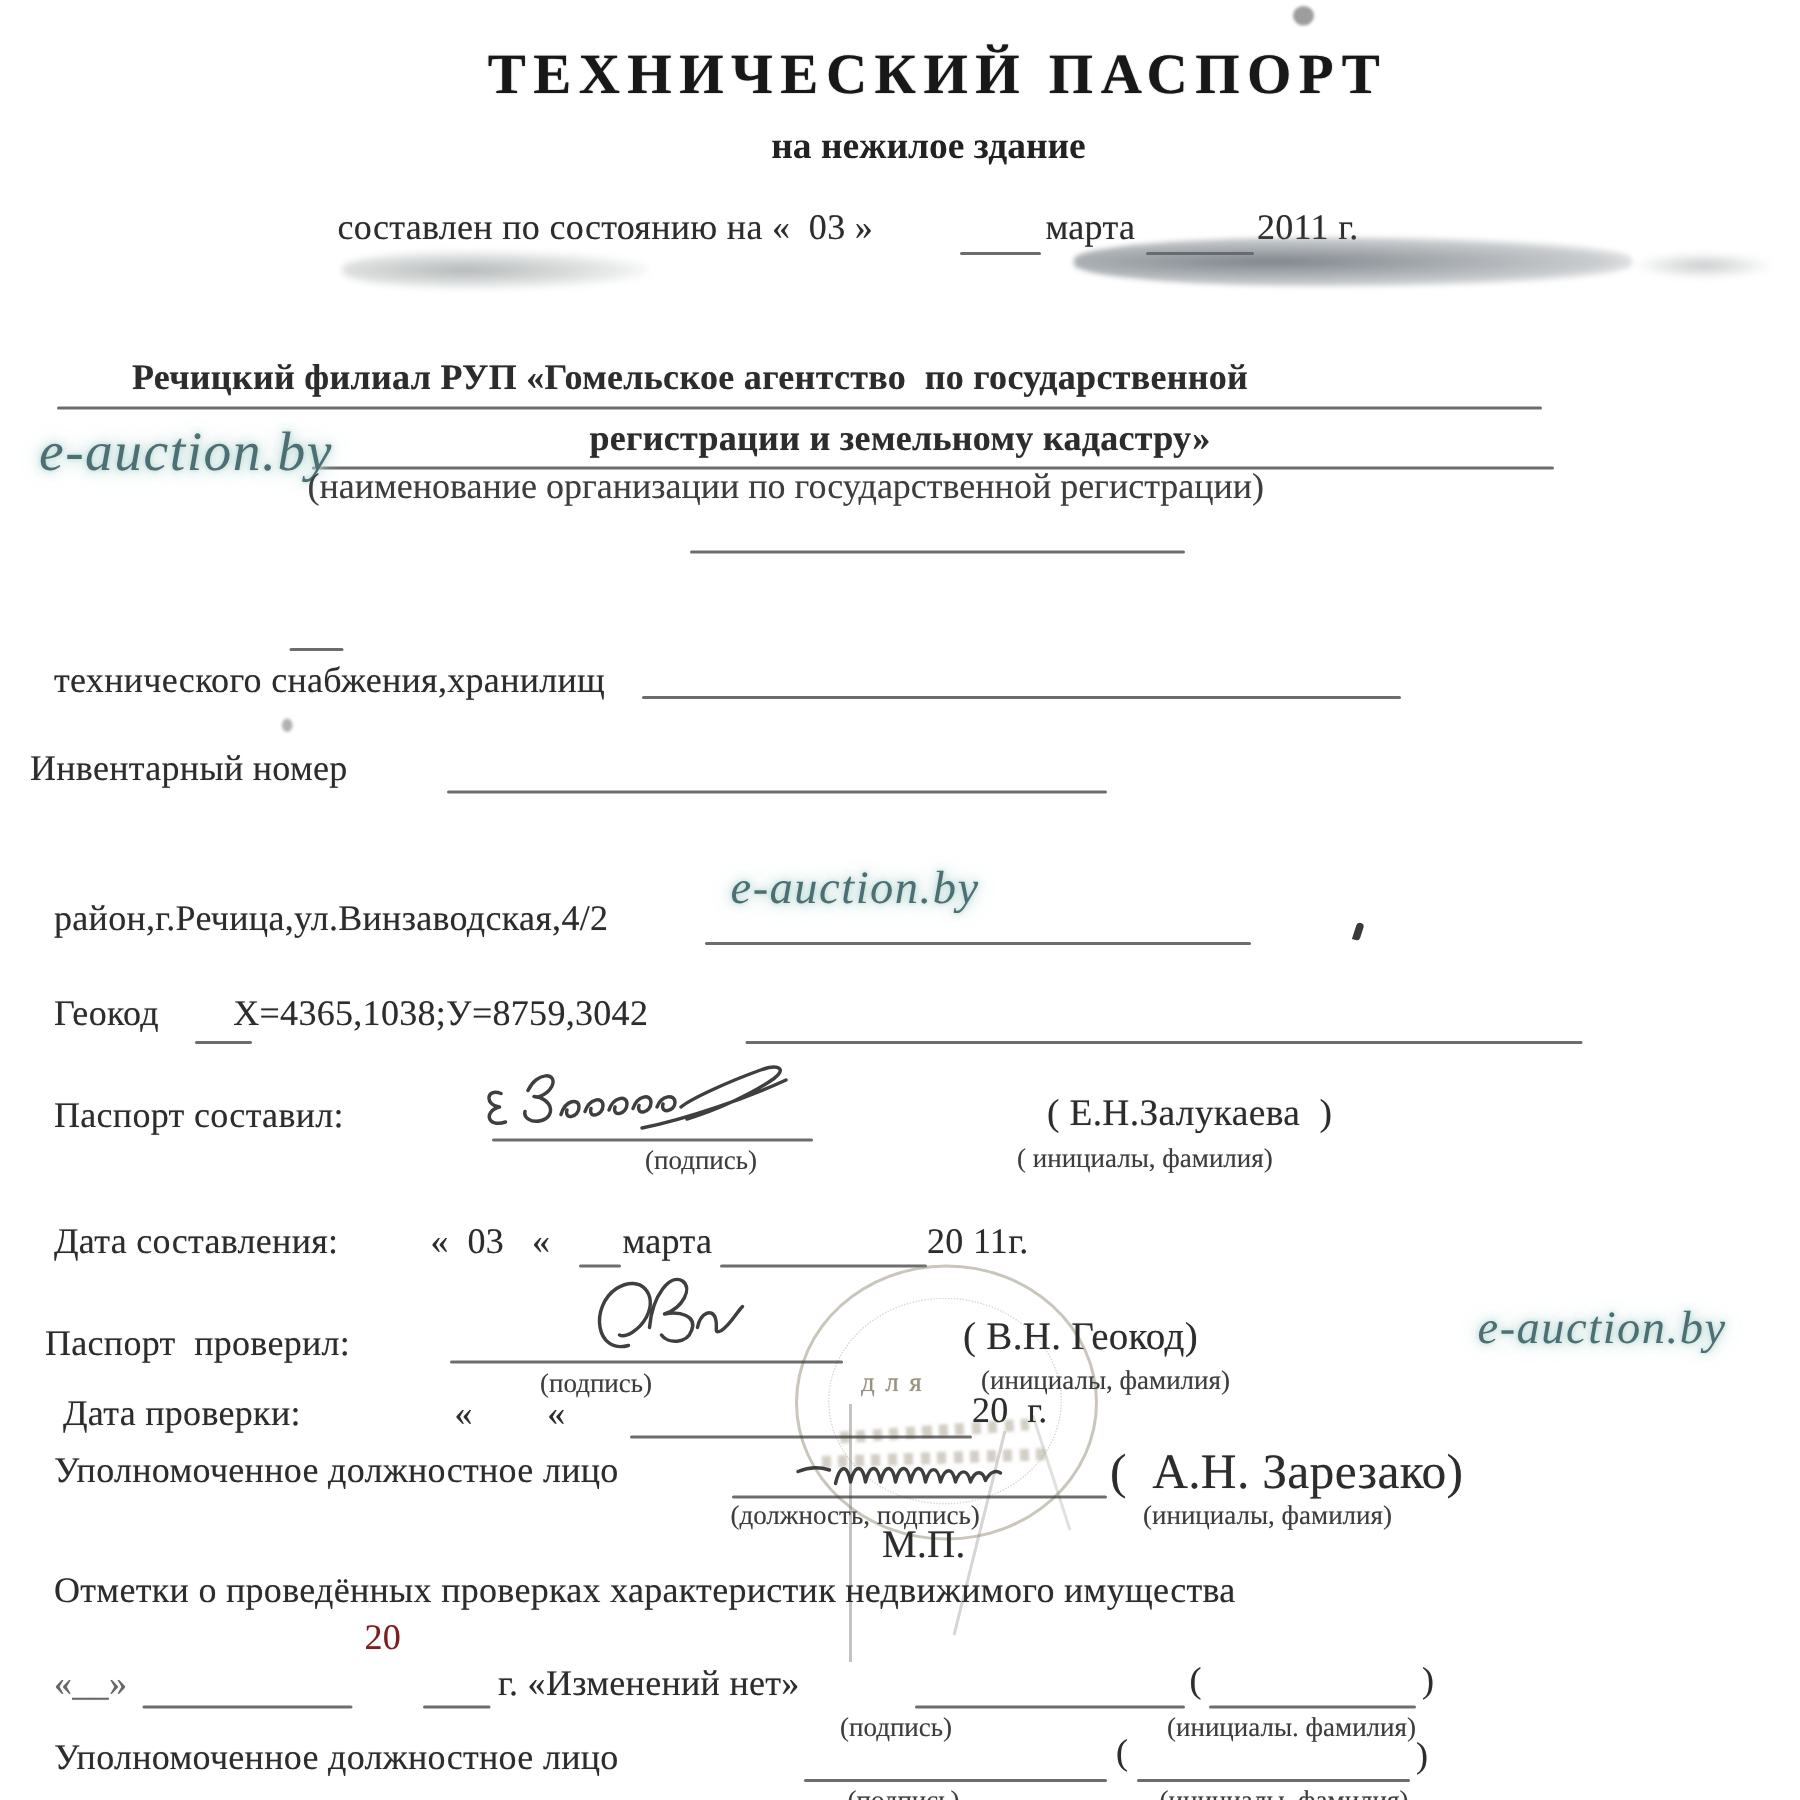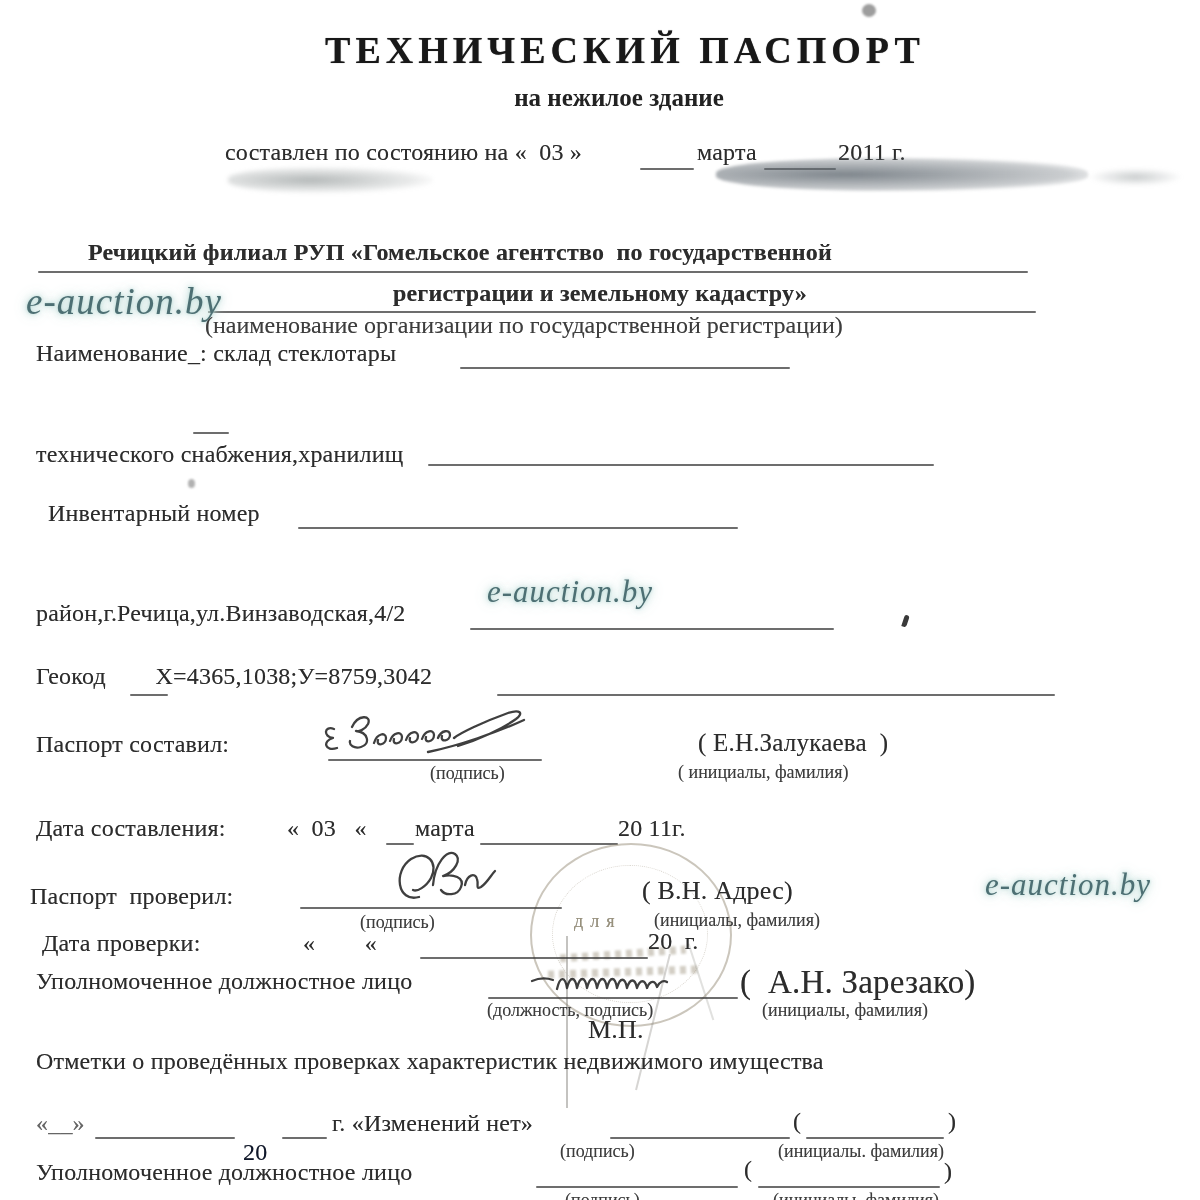--- a/index.html
+++ b/index.html
@@ -61,28 +61,27 @@
   <div class="speck" style="left:188px;top:479px;width:7px;height:9px;background:rgba(100,100,100,.5)"></div>
   <div class="apos" style="left:903px;top:615px"></div>
 
   <div class="t bold" style="left:88px;top:239px">Речицкий филиал РУП «Гомельское агентство  по государственной</div>
   <div class="rule" style="left:38px;top:271px;width:990px"></div>
   <div class="t bold orgline2" style="top:280px">регистрации и земельному кадастру»</div>
   <div class="rule" style="left:208px;top:311px;width:828px"></div>
   <div class="wm" style="left:26px;top:280px;font-size:37px">e-auction.by</div>
   <div class="cap" style="left:205px;top:312px;font-size:24px">(наименование организации по государственной регистрации)</div>
 
-  <div class="t" style="left:36px;top:340px">Наименование_: склад стеклотары</div>
   <div class="rule" style="left:460px;top:367px;width:330px"></div>
 
   <div class="rule" style="left:193px;top:432px;width:36px"></div>
   <div class="t" style="left:36px;top:441px">технического снабжения,хранилищ</div>
   <div class="rule" style="left:428px;top:464px;width:506px"></div>
 
-  <div class="t" style="left:48px;top:500px">Инвентарный номер</div>
+  <div class="t" style="left:20px;top:500px">Инвентарный номер</div>
   <div class="rule" style="left:298px;top:527px;width:440px"></div>
 
   <div class="wm" style="left:487px;top:574px;font-size:31px">e-auction.by</div>
   <div class="t" style="left:36px;top:600px">район,г.Речица,ул.Винзаводская,4/2</div>
   <div class="rule" style="left:470px;top:628px;width:364px"></div>
 
   <div class="t" style="left:36px;top:663px">Геокод        Х=4365,1038;У=8759,3042</div>
   <div class="rule" style="left:130px;top:694px;width:38px"></div>
   <div class="rule" style="left:497px;top:694px;width:558px"></div>
 
@@ -110,21 +109,21 @@
   <div class="fold" style="left:652px;top:952px;width:1.5px;height:140px;transform:rotate(14deg);opacity:.7"></div>
   <div class="fold" style="left:700px;top:942px;width:1.5px;height:80px;transform:rotate(-18deg);opacity:.5"></div>
 
   <div class="t" style="left:30px;top:883px">Паспорт  проверил:</div>
   <svg class="sig" style="left:383px;top:845px" width="130" height="65" viewBox="0 0 130 65">
     <path d="M36,52 C14,58 10,26 28,14 C44,4 56,18 48,33 C43,42 34,47 30,45 M50,40 C52,18 64,4 72,9 C79,14 72,27 60,31 C70,29 82,32 78,42 C75,51 62,51 58,45 M82,40 C84,30 92,27 94,34 C96,40 92,45 98,42 C104,38 108,30 112,26"></path>
   </svg>
   <div class="rule" style="left:300px;top:907px;width:262px"></div>
   <div class="cap" style="left:360px;top:912px">(подпись)</div>
   <div class="t stampfrag" style="left:574px;top:885px">для</div>
-  <div class="t" style="left:642px;top:876px;font-size:26px">( В.Н. Адрес)</div>
+  <div class="t" style="left:642px;top:876px;font-size:26px">( В.Н. Геокод)</div>
   <div class="cap" style="left:654px;top:910px">(инициалы, фамилия)</div>
   <div class="wm" style="left:985px;top:867px;font-size:31px">e-auction.by</div>
 
   <div class="t" style="left:42px;top:930px">Дата проверки:</div>
   <div class="t" style="left:303px;top:930px">«        «</div>
   <div class="rule" style="left:420px;top:957px;width:228px"></div>
   <div class="t" style="left:648px;top:928px">20  г.</div>
 
   <div class="t" style="left:36px;top:968px">Уполномоченное должностное лицо</div>
   <svg class="sig" style="left:527px;top:964px" width="158" height="36" viewBox="0 0 158 36">
@@ -134,21 +133,21 @@
   <div class="t" style="left:740px;top:964px;font-size:33px">(  А.Н. Зарезако)</div>
   <div class="cap" style="left:487px;top:1000px">(должность, подпись)</div>
   <div class="cap" style="left:762px;top:1000px">(инициалы, фамилия)</div>
 
   <div class="t" style="left:588px;top:1015px;font-size:26px">М.П.</div>
 
   <div class="t" style="left:36px;top:1048px">Отметки о проведённых проверках характеристик недвижимого имущества</div>
 
   <div class="t" style="left:36px;top:1110px;color:#666">«__»</div>
   <div class="rule" style="left:95px;top:1137px;width:140px"></div>
-  <div class="t" style="left:243px;top:1139px;color:#0f172a">20</div>
+  <div class="t" style="left:243px;top:1079px;color:#7f1d1d">20</div>
   <div class="rule" style="left:282px;top:1137px;width:45px"></div>
   <div class="t" style="left:332px;top:1110px">г. «Изменений нет»</div>
   <div class="rule" style="left:610px;top:1137px;width:180px"></div>
   <div class="t" style="left:793px;top:1108px">(</div>
   <div class="rule" style="left:806px;top:1137px;width:138px"></div>
   <div class="t" style="left:948px;top:1108px">)</div>
   <div class="cap" style="left:560px;top:1141px">(подпись)</div>
   <div class="cap" style="left:778px;top:1141px">(инициалы. фамилия)</div>
 
   <div class="t" style="left:36px;top:1159px">Уполномоченное должностное лицо</div>

